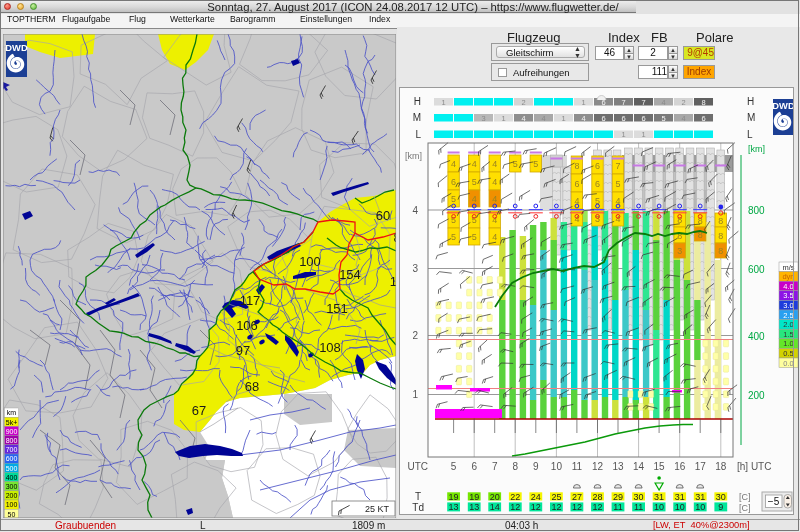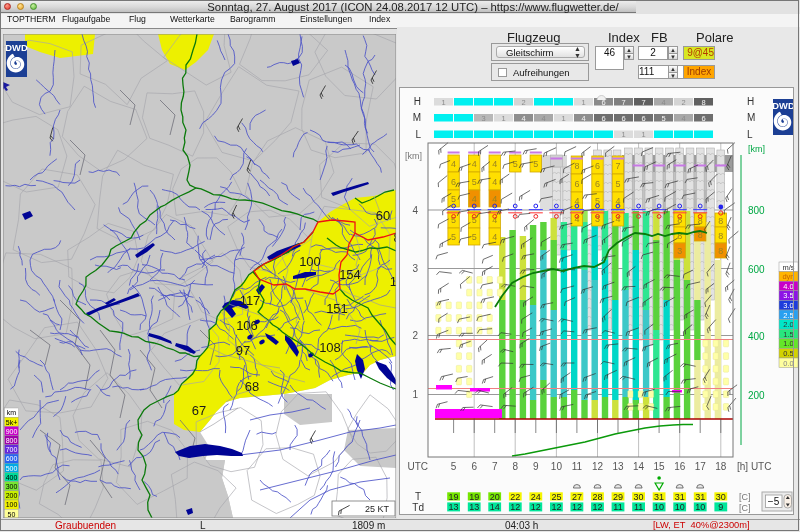--- a/index.html
+++ b/index.html
@@ -37,32 +37,32 @@
 <div id="rightbg"></div>
 <div class="lbl" style="left:494px;top:30px;">Flugzeug</div>
 <div class="lbl" style="left:595px;top:30px;">Index</div>
 <div class="lbl" style="left:638px;top:30px;">FB</div>
 <div class="lbl" style="left:683px;top:30px;">Polare</div>
 <div style="position:absolute;left:491px;top:43px;width:98px;height:18px;border:1px solid #999;"></div>
 <div style="position:absolute;left:496px;top:45.5px;width:89px;height:12px;border:1px solid #aaa;border-radius:3px;background:linear-gradient(#ffffff,#e2e2e2);font-size:9.5px;color:#111;">
   <span style="position:absolute;left:9px;top:0.5px;">Gleitschirm</span>
   <span style="position:absolute;right:3px;top:-1.5px;font-size:7px;color:#333;line-height:7px;">▲<br>▼</span>
 </div>
-<div class="box" style="left:595px;top:46px;width:29px;height:24px;text-align:center;">46</div>
+<div class="box" style="left:595px;top:46px;width:29px;height:14px;text-align:center;">46</div>
 <div class="box" style="left:624px;top:46px;width:10px;height:7.5px;background:linear-gradient(#fdfdfd,#d8d8d8);font-size:6px;text-align:center;color:#333;">▲</div>
 <div class="box" style="left:624px;top:52.5px;width:10px;height:7.5px;background:linear-gradient(#fdfdfd,#d8d8d8);font-size:6px;text-align:center;color:#333;">▼</div>
 <div class="box" style="left:638px;top:46px;width:30px;height:14px;text-align:center;">2</div>
 <div class="box" style="left:668px;top:46px;width:10px;height:7.5px;background:linear-gradient(#fdfdfd,#d8d8d8);font-size:6px;text-align:center;color:#333;">▲</div>
 <div class="box" style="left:668px;top:52.5px;width:10px;height:7.5px;background:linear-gradient(#fdfdfd,#d8d8d8);font-size:6px;text-align:center;color:#333;">▼</div>
 <div class="box" style="left:683px;top:46px;width:32px;height:14px;text-align:right;background:#d8e622;color:#b43c00;">9@45</div>
 <div style="position:absolute;left:491px;top:63px;width:98px;height:18px;border:1px solid #999;font-size:9.5px;color:#111;">
   <span style="position:absolute;left:6px;top:3.5px;width:9px;height:9px;background:#fff;border:1px solid #999;"></span>
   <span style="position:absolute;left:21px;top:2.5px;">Aufreihungen</span>
 </div>
-<div class="box" style="left:638px;top:65px;width:50px;height:14px;text-align:left;">111</div>
+<div class="box" style="left:638px;top:65px;width:30px;height:14px;text-align:right;">111</div>
 <div class="box" style="left:668px;top:65px;width:10px;height:7.5px;background:linear-gradient(#fdfdfd,#d8d8d8);font-size:6px;text-align:center;color:#333;">▲</div>
 <div class="box" style="left:668px;top:71.5px;width:10px;height:7.5px;background:linear-gradient(#fdfdfd,#d8d8d8);font-size:6px;text-align:center;color:#333;">▼</div>
 <div class="box" style="left:683px;top:65px;width:32px;height:14px;text-align:center;background:#ffa500;color:#a03c00;">Index</div>
 <svg width="800" height="532" viewBox="0 0 800 532">
 <defs>
       <clipPath id="mapclip">
         <rect x="3" y="34" width="393" height="484"></rect>
       </clipPath>
     </defs>
     <g clip-path="url(#mapclip)">

